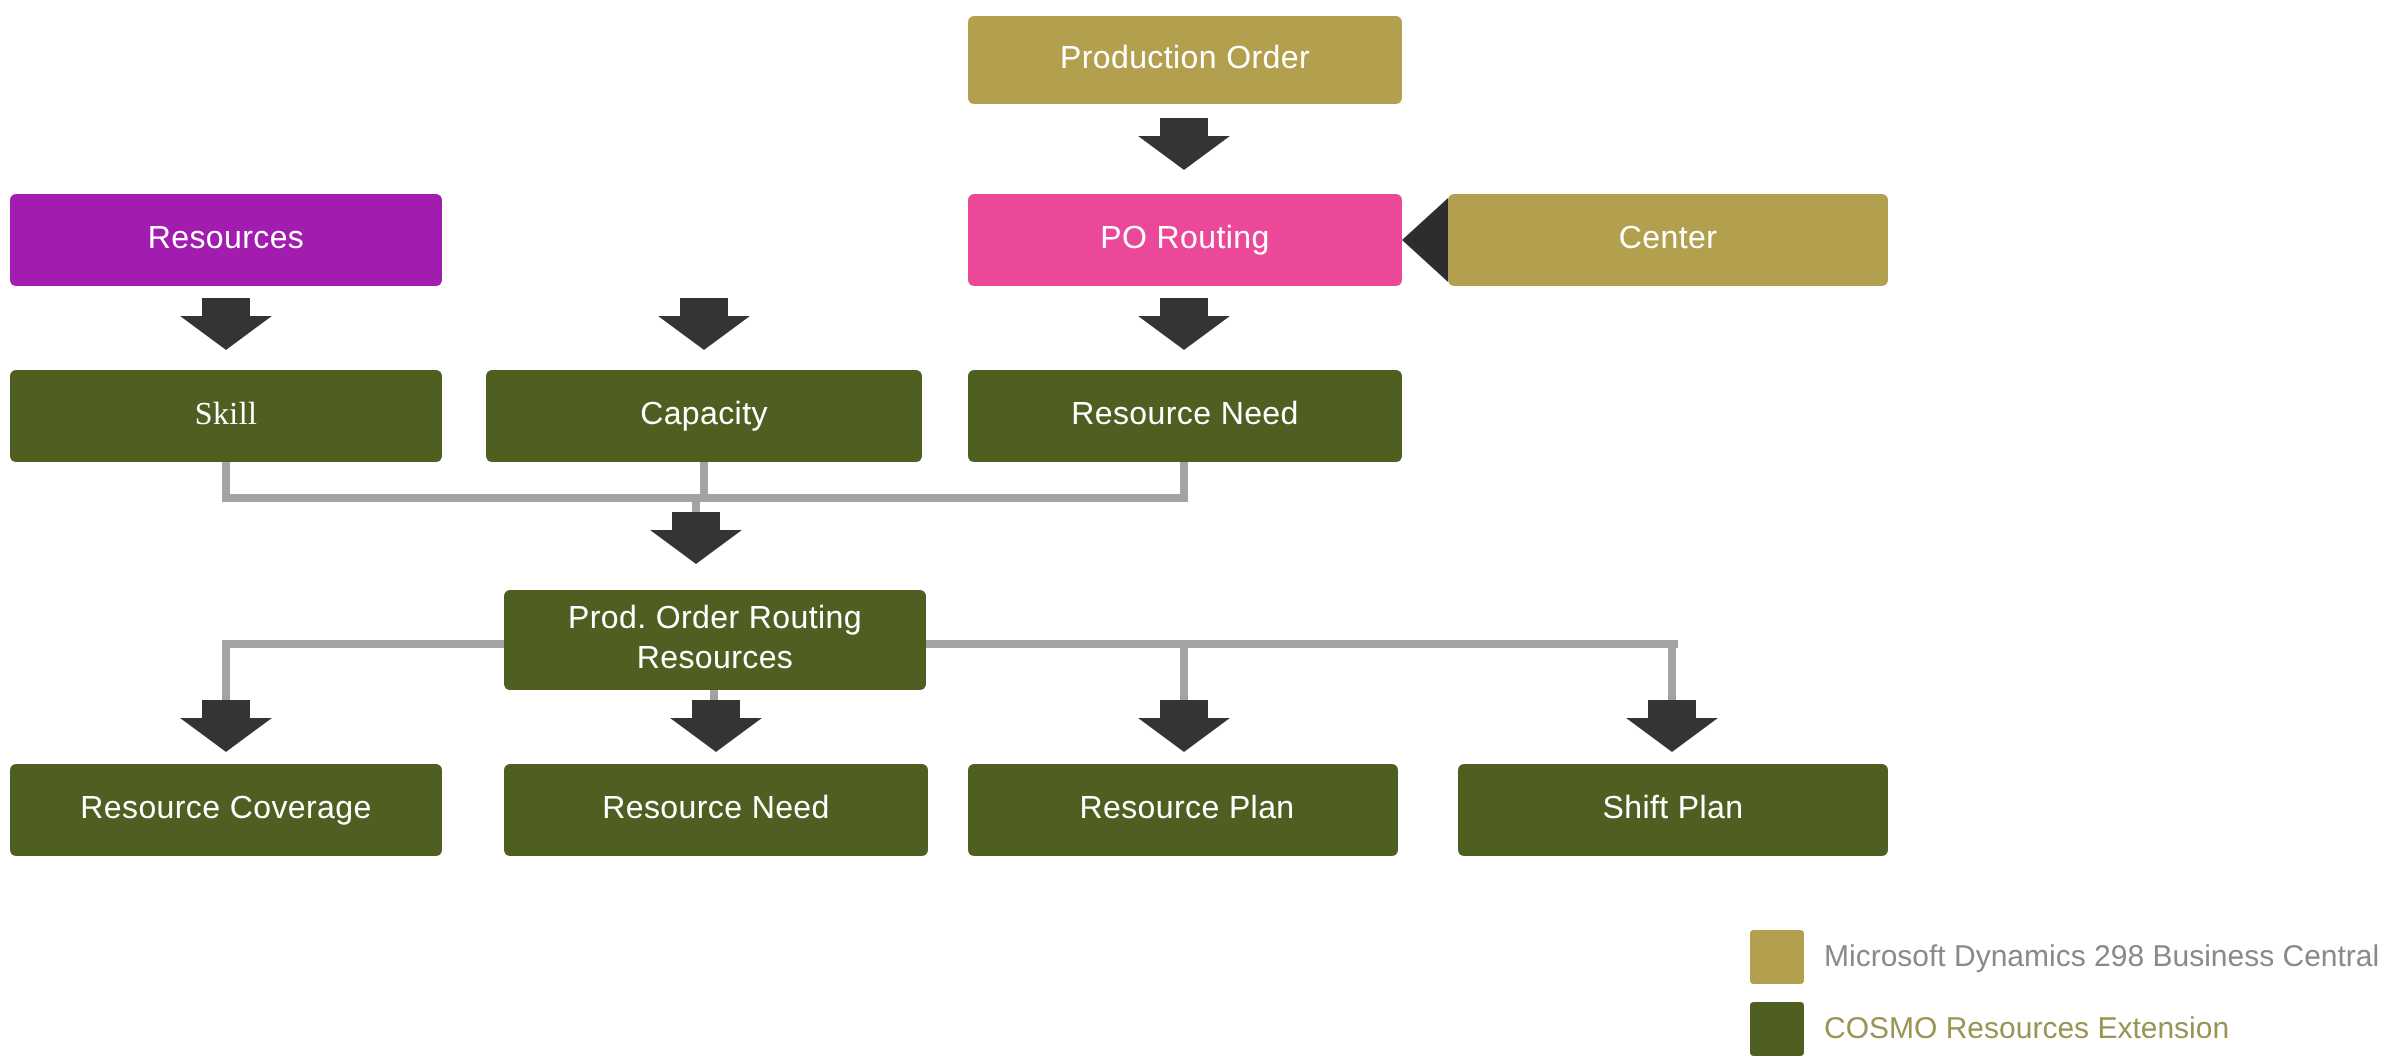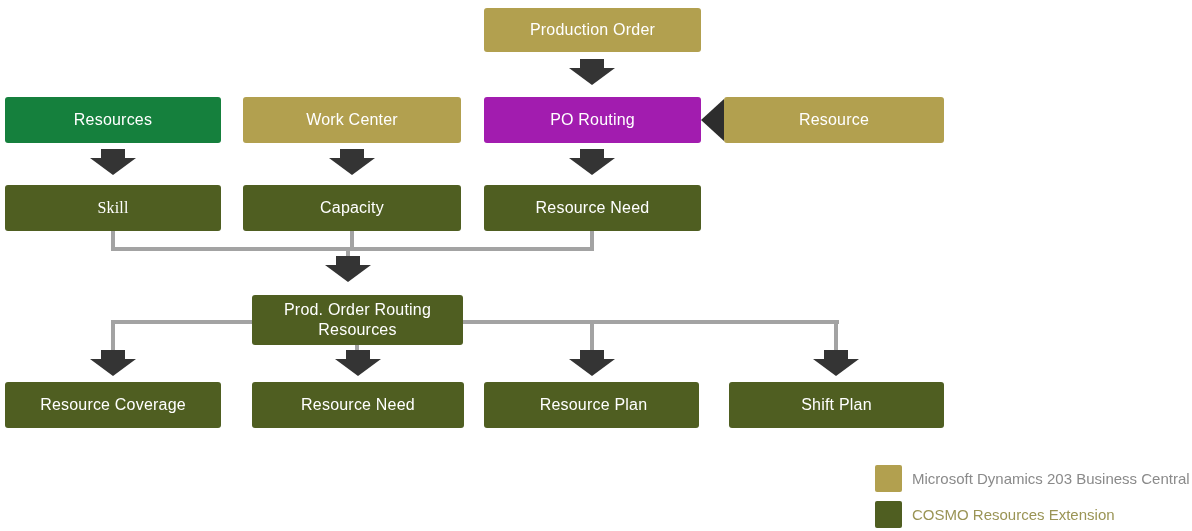--- a/index.html
+++ b/index.html
@@ -81,25 +81,24 @@
 
 <div class="canvas">
 
   <div class="node gold" id="n-production-order" style="background-color: rgb(178, 160, 79);">Production Order</div>
 
   <div class="arrow-down" id="a1">
       <div class="stem"></div>
       <div class="head"></div>
     </div>
 
-  <div class="node gold" id="n-resources" style="background-color: #15803d;">Resources</div>
-  <div class="node gold" id="n-work-center" style="background-color: rgb(178, 160, 79);">Work Center</div>
-  <div class="node gold" id="n-po-routing" style="background-color: #a21caf;">PO Routing</div>
+  <div class="node gold" id="n-resources" style="background-color: #a21caf;">Resources</div>
+  <div class="node gold" id="n-po-routing" style="background-color: #ec4899;">PO Routing</div>
   <div class="arrow-left" id="al1"></div>
-  <div class="node gold" id="n-routing" style="background-color: rgb(178, 160, 79);">Resource</div>
+  <div class="node gold" id="n-routing" style="background-color: rgb(178, 160, 79);">Center</div>
 
   <div class="arrow-down" id="a2">
       <div class="stem"></div>
       <div class="head"></div>
     </div>
   <div class="arrow-down" id="a3">
       <div class="stem"></div>
       <div class="head"></div>
     </div>
   <div class="arrow-down" id="a4">
@@ -146,17 +145,17 @@
       <div class="stem"></div>
       <div class="head"></div>
     </div>
 
   <div class="node olive" id="n-resource-coverage" style="background-color: rgb(79, 94, 33);">Resource Coverage</div>
   <div class="node olive" id="n-resource-need-2" style="background-color: rgb(79, 94, 33);">Resource Need</div>
   <div class="node olive" id="n-resource-plan" style="background-color: rgb(79, 94, 33); padding-left: 12px;">Resource Plan</div>
   <div class="node olive" id="n-shift-plan" style="background-color: rgb(79, 94, 33);">Shift Plan</div>
 
   <div class="legend-swatch gold" id="ls1" style="background-color: rgb(178, 160, 79);"></div>
-  <div class="legend-label" id="lt1">Microsoft Dynamics 203 Business Central</div>
+  <div class="legend-label" id="lt1">Microsoft Dynamics 298 Business Central</div>
   <div class="legend-swatch olive" id="ls2" style="background-color: rgb(79, 94, 33);"></div>
   <div class="legend-label" id="lt2">COSMO Resources Extension</div>
 
 </div>
 
 </body></html>

